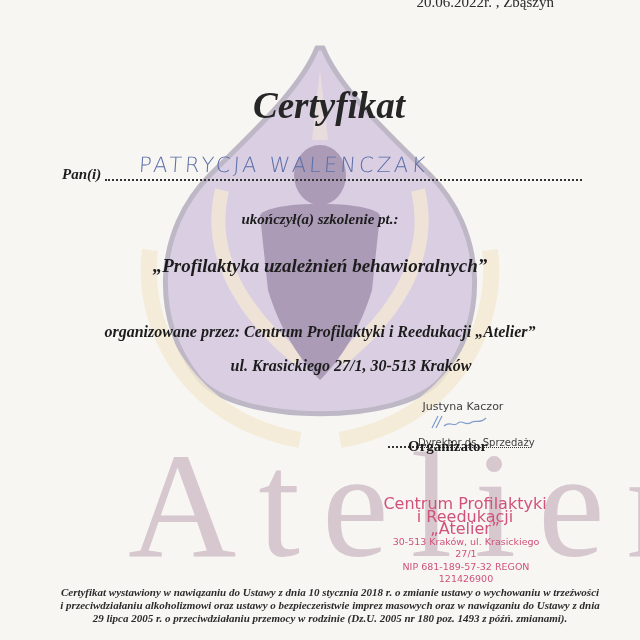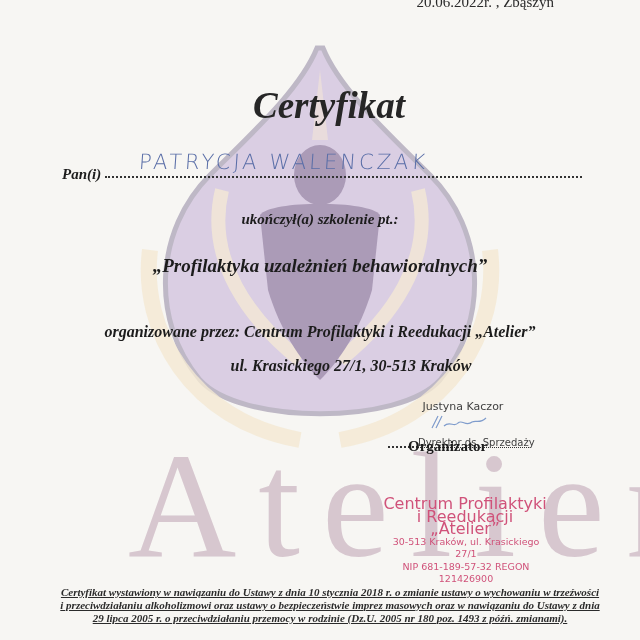--- a/index.html
+++ b/index.html
@@ -25,21 +25,21 @@
       position: absolute; right: 86px; top: -6px;
       font-size: 15px; color: #2a2a2a;
     }
     .title {
       position: absolute; left: 9px; width: 640px; top: 84px;
       text-align: center; font-weight: bold; font-style: italic;
       font-size: 37px; color: #262626;
     }
     .name-row {
       position: absolute; left: 62px; top: 166px; width: 520px;
-      display: flex; align-items: flex-start;
+      display: flex; align-items: center;
     }
     .name-label { font-weight: bold; font-style: italic; font-size: 15px; }
     .name-dots {
       flex: 1; margin-left: 4px; height: 10px;
       border-bottom: 2px dotted #333; position: relative;
     }
     .name-value {
       position: absolute; left: 34px; bottom: 2px;
       font-family: "DejaVu Sans", sans-serif; font-size: 21px;
       letter-spacing: 3px; color: #5b6fa8; font-weight: 300;
@@ -77,21 +77,21 @@
       font-family: "DejaVu Sans", sans-serif; color: #d0527a;
       font-size: 9.5px; line-height: 12.5px; text-align: center;
     }
     .stamp .s1 { font-size: 16px; }
     .stamp .s2 { font-size: 16px; }
     .stamp .s3, .stamp .s4 { text-align: center; padding-left: 2px; }
 
     .footnote {
       position: absolute; left: 60px; top: 586px; width: 540px;
       text-align: center; font-weight: bold; font-style: italic;
-      font-size: 11px; line-height: 13px; color: #2b2b2b; text-decoration: underline;
+      font-size: 11px; line-height: 13px; color: #2b2b2b;
     }
   </style>
 </head>
 <body>
 
 <div class="page">
 
   <svg class="wm" viewBox="0 0 640 640">
 
     <path d="M317 48 C 300 90, 250 135, 210 175 C 155 230, 150 320, 200 380 C 240 425, 400 425, 440 380 C 490 320, 485 230, 430 175 C 390 135, 340 90, 323 48 Z" fill="#d9cce3" stroke="#bcb5c4" stroke-width="5" opacity="0.95"></path>

